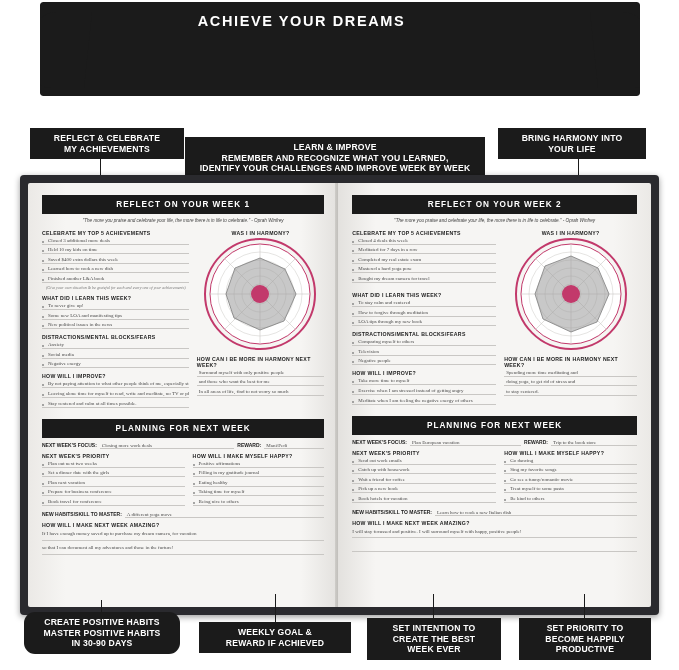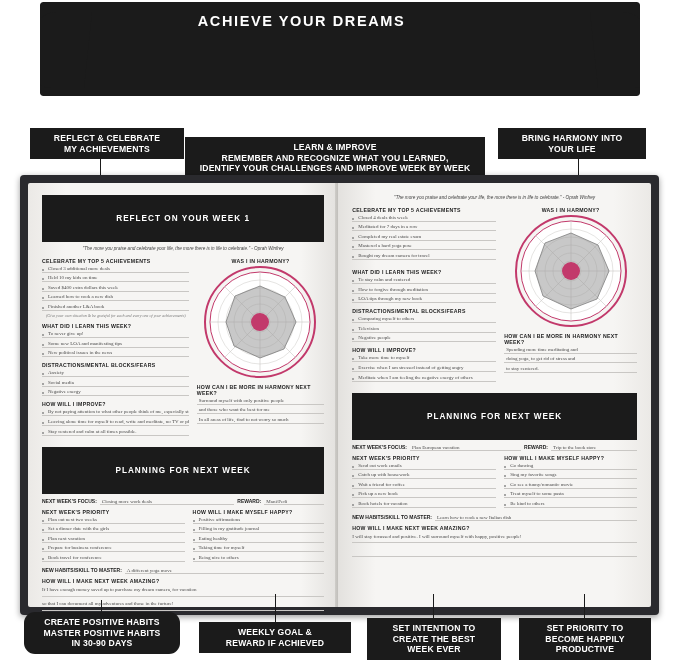--- a/index.html
+++ b/index.html
@@ -67,21 +67,21 @@
   .spine {
     position: absolute; left: 49.3%; top: 8px; bottom: 8px; width: 9px;
     background: linear-gradient(to right, #cfcdc9, #b9b7b3, #cfcdc9);
   }
 
   .pg { position: absolute; top: 12px; left: 14px; right: 14px; bottom: 8px; }
 
   .section-bar {
     background: #1b1b1b; color: #fff; text-align: center;
     font-size: 8.2px; font-weight: bold; letter-spacing: 1px;
-    padding: 19px 0; margin-bottom: 4px;
+    padding: 5px 0; margin-bottom: 4px;
   }
   .quote {
     text-align: center; font-size: 4.6px; color: #3d3d3d; font-style: italic;
     line-height: 1.45; margin: 0 22px 5px 22px;
   }
   .cols { display: flex; gap: 8px; }
   .col-l { width: 52%; }
   .col-r { width: 48%; }
   .lbl {
     font-size: 5.2px; font-weight: bold; color: #1b1b1b; letter-spacing: 0.3px;
@@ -281,20 +281,21 @@
       <div class="lbl">HOW WILL I MAKE NEXT WEEK AMAZING?</div>
       <div class="para">If I have enough money saved up to purchase my dream camera, for vacation</div>
       <div class="para">so that I can document all my adventures and those in the furture!</div>
     </div>
   </div>
 
   <div class="spine"></div>
 
   <div class="page page-right">
     <div class="pg">
+      <div class="section-bar">REFLECT ON YOUR WEEK 2</div>
       <div class="quote">"The more you praise and celebrate your life, the more there is in life to celebrate." - Oprah Winfrey</div>
 
       <div class="cols">
         <div class="col-l">
           <div class="blk">
             <div class="lbl">CELEBRATE MY TOP 5 ACHIEVEMENTS</div>
             <ul class="lines">
               <li>Closed 4 deals this week</li>
               <li>Meditated for 7 days in a row</li>
               <li>Completed my real estate exam</li>

